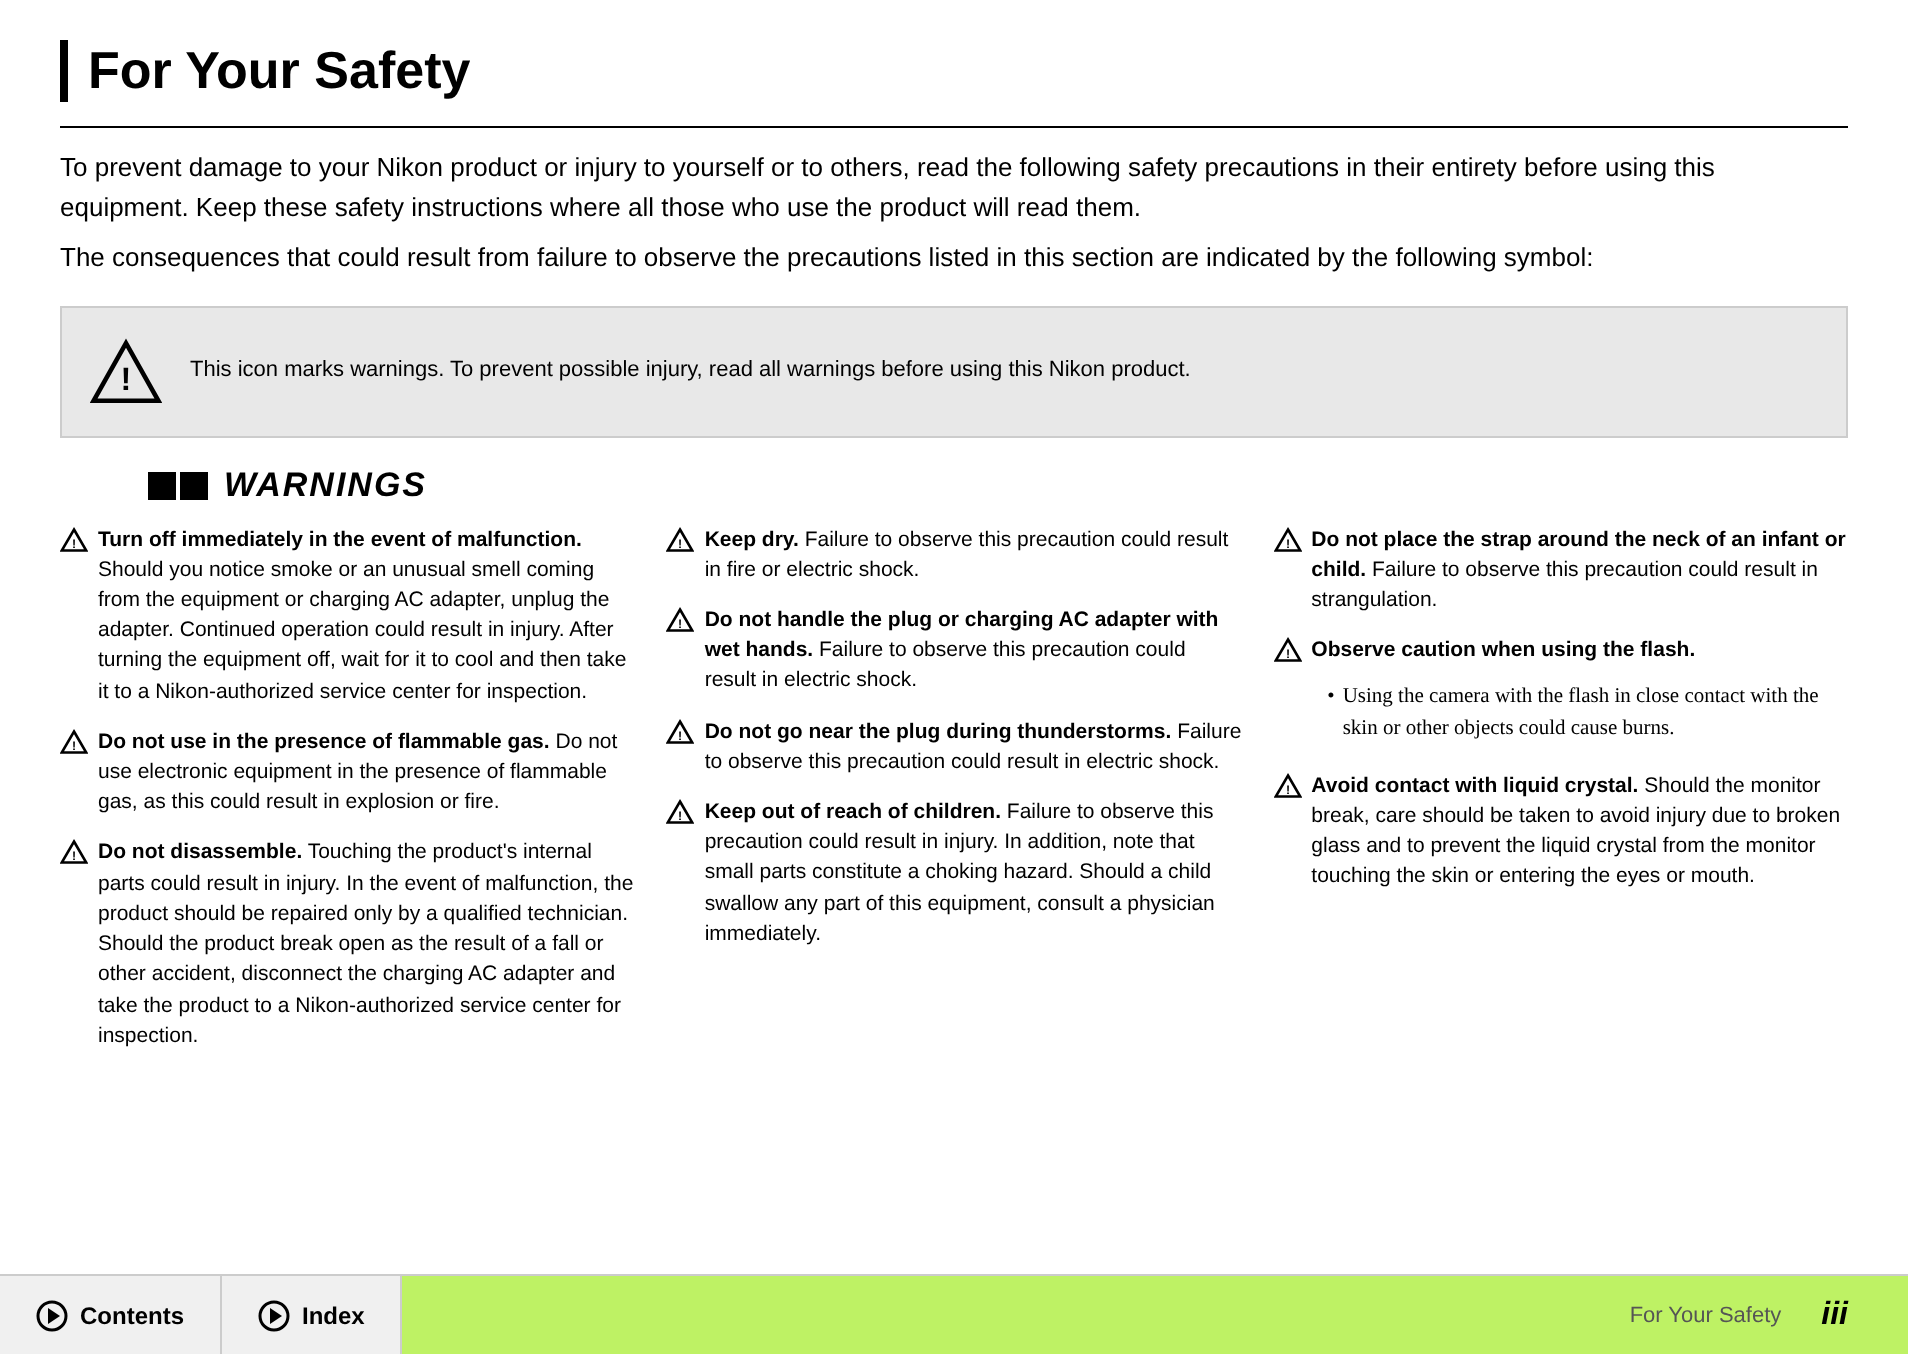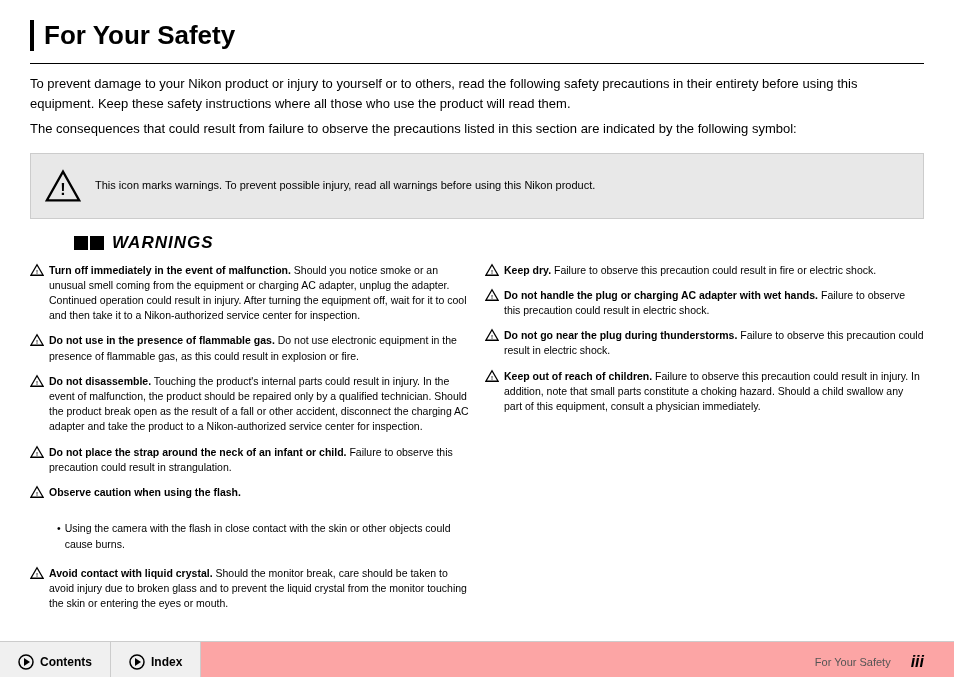--- a/index.html
+++ b/index.html
@@ -71,56 +71,57 @@
     }
     .warnings-heading h2 {
       font-size: 17px;
       font-weight: bold;
       font-style: italic;
       letter-spacing: 1px;
       text-transform: uppercase;
     }
     .columns-container {
       display: grid;
-      grid-template-columns: 1fr 1fr;
-      gap: 0 16px;
+      grid-template-columns: 1fr 1fr 1fr;
+      gap: 16px 16px;
       font-size: 10.5px;
       line-height: 1.45;
     }
     .warning-item {
       display: flex;
       align-items: flex-start;
       gap: 5px;
       margin-bottom: 10px;
     }
     .warning-item-content strong {
       font-weight: bold;
     }
     .sub-list {
       list-style: none;
       padding-left: 8px;
-      margin-top: 21px;
+      margin-top: 8px;
+      font-family: Liberation Serif, serif;
     }
     .sub-list li {
       display: flex;
       align-items: flex-start;
       gap: 4px;
       margin-bottom: 4px;
     }
     .sub-list li::before {
       content: "•";
       flex-shrink: 0;
     }
     .footer-bar {
       position: absolute;
       bottom: 0;
       left: 0;
       right: 0;
       height: 40px;
-      background: #fca5a5;
+      background: #bef264;
       border-top: 1px solid #ccc;
       display: flex;
       align-items: stretch;
     }
     .footer-left {
       display: flex;
       align-items: stretch;
     }
     .footer-btn {
       display: flex;

